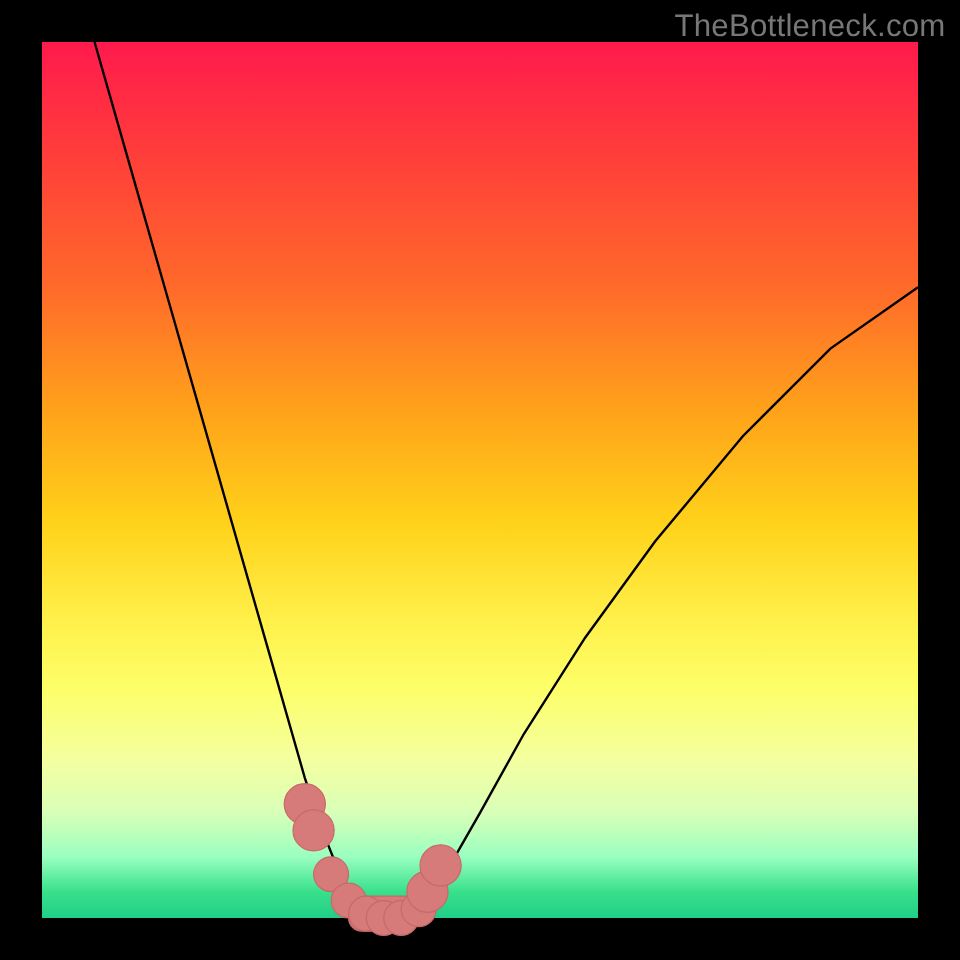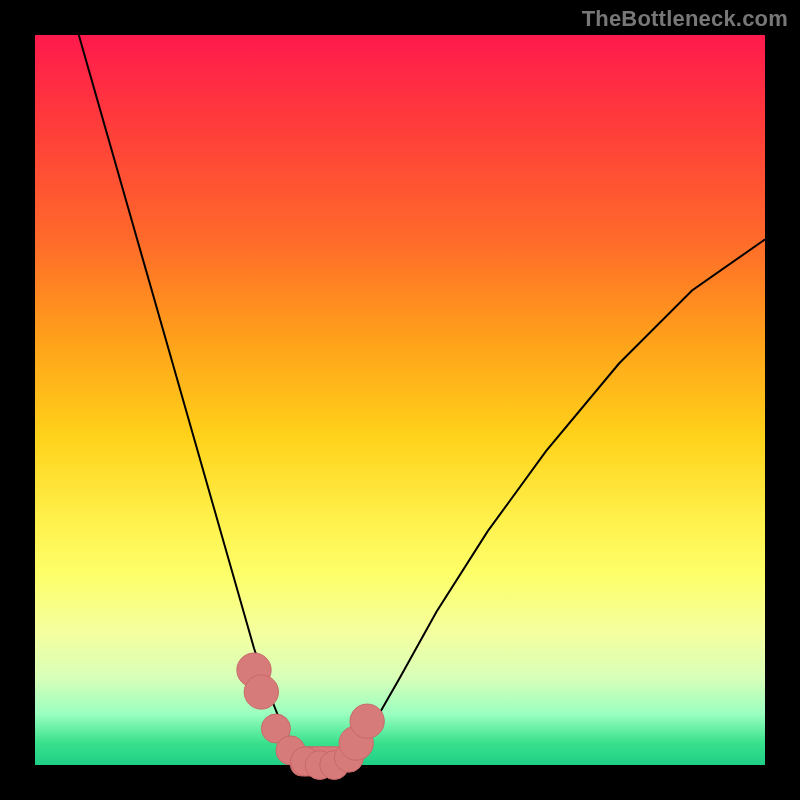--- a/index.html
+++ b/index.html
@@ -34,22 +34,22 @@
       #d8ffb8 88%,
       #9affc0 93%,
       #39e08c 97%,
       #1fcf86 100%);
   }
   .watermark {
     position: absolute;
     top: 6px;
     right: 12px;
     color: #777;
-    font-size: 22px;
-    font-weight: 700;
+    font-size: 26px;
+    font-weight: 400;
     letter-spacing: 0.2px;
   }
   svg.curves {
     position: absolute;
     left: 0;
     top: 0;
     width: 730px;
     height: 730px;
     overflow: visible;
   }

